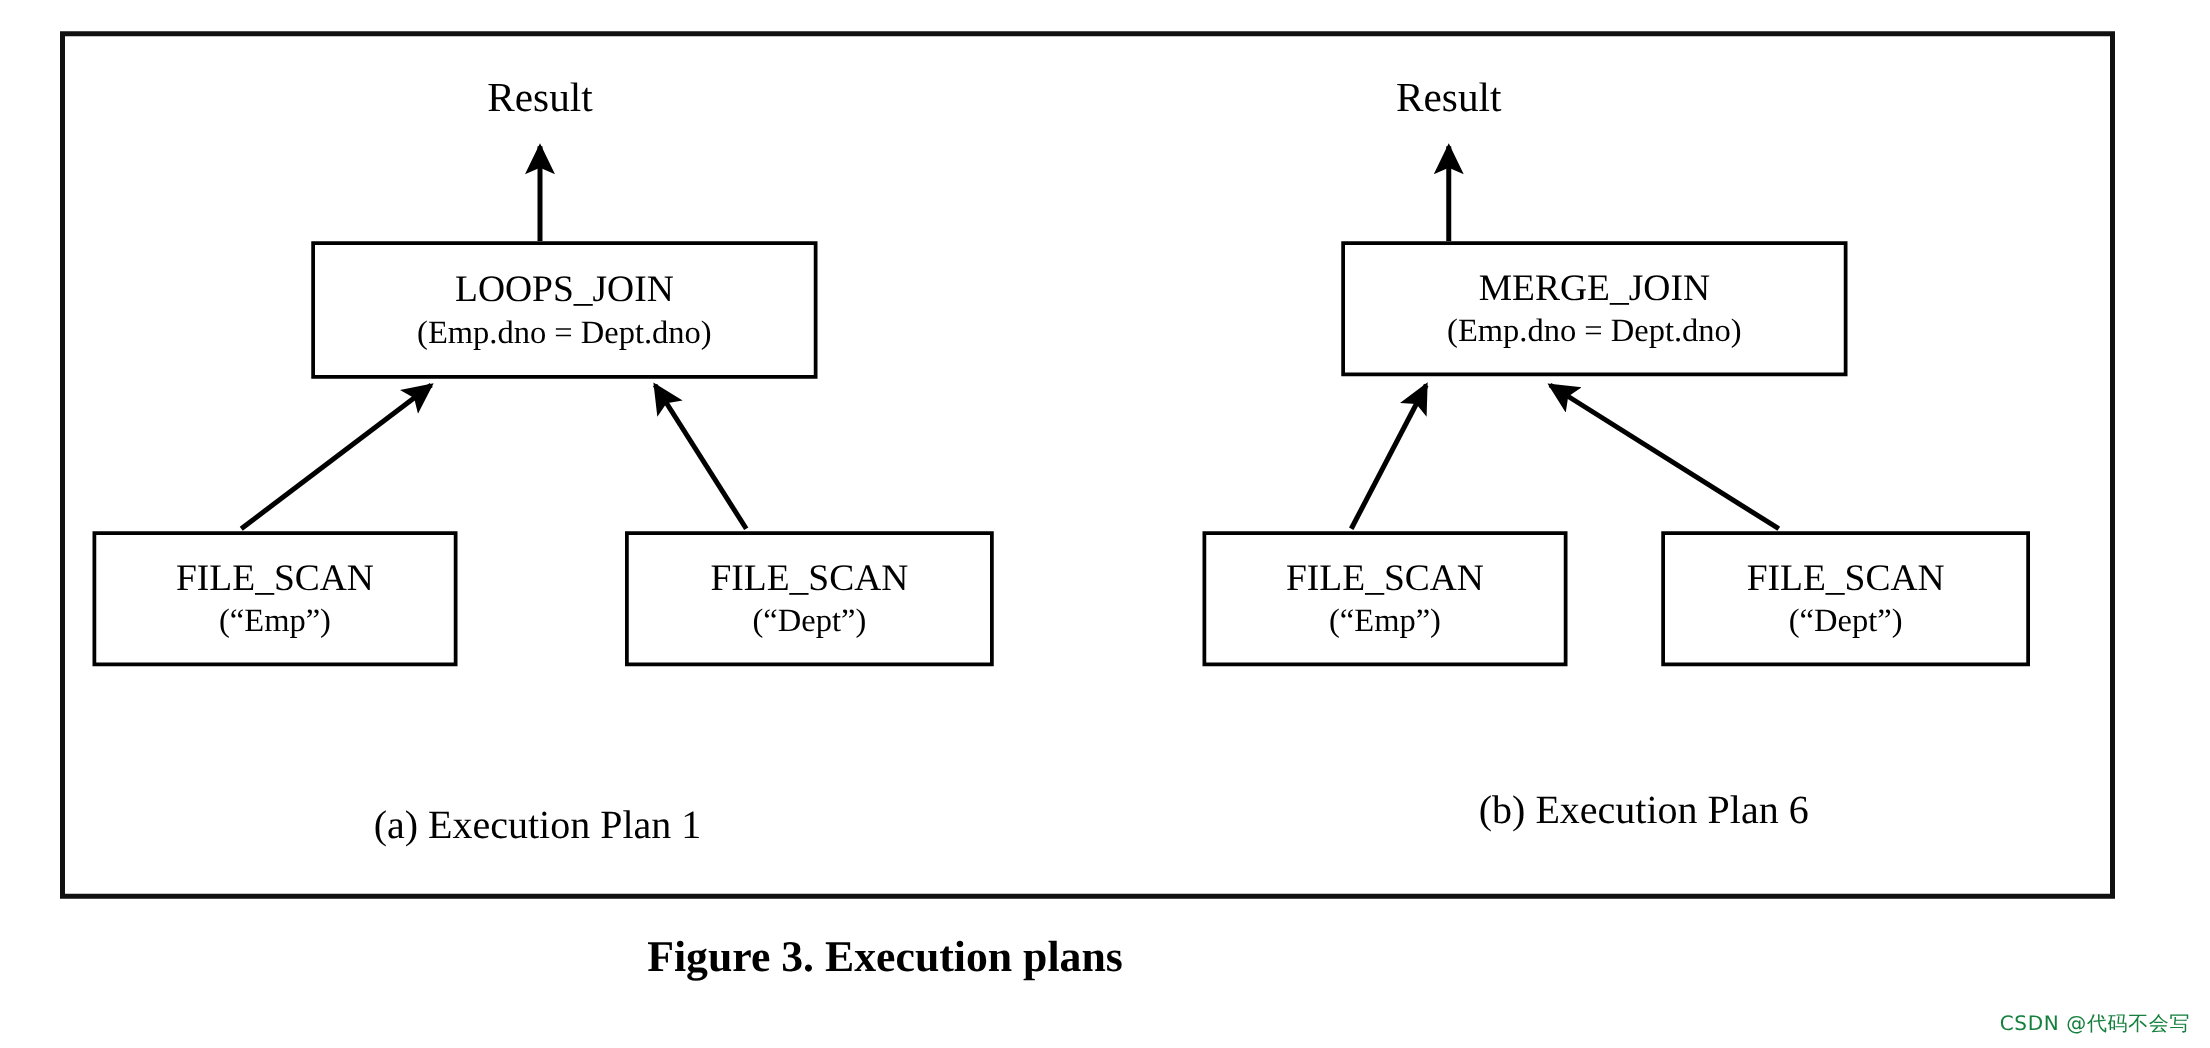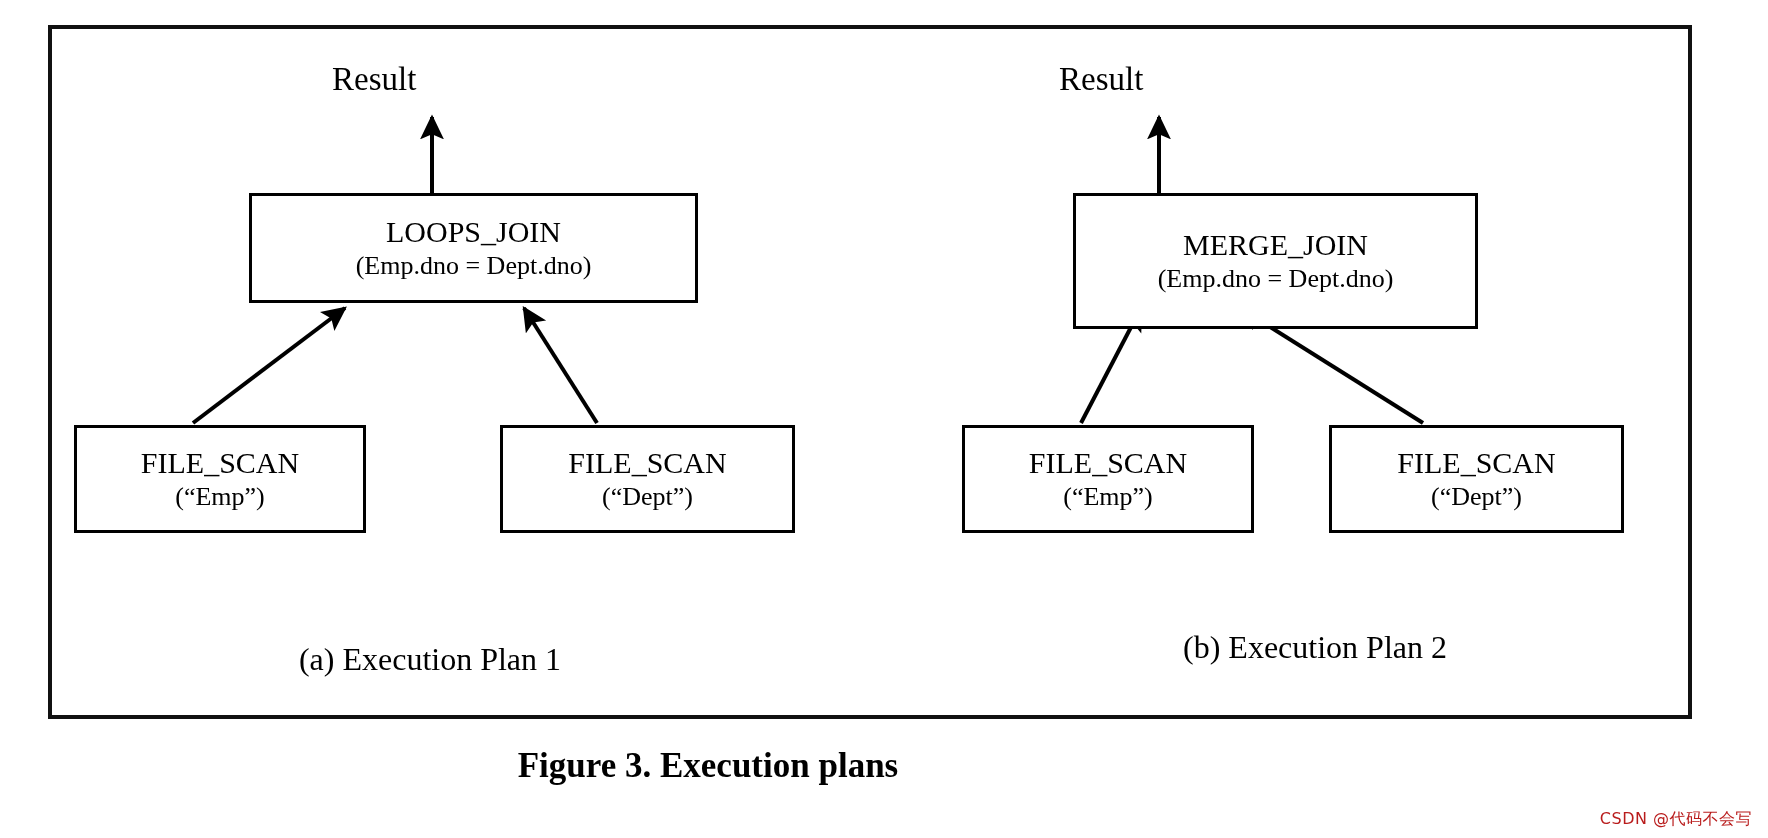--- a/index.html
+++ b/index.html
@@ -46,20 +46,21 @@
   }
   #plan-panel-a { left: 48px;  width: 822px; }
   #plan-panel-b { left: 870px; width: 822px; }
 
   
   .result-label {
     position: absolute;
     font-size: 33px;
     line-height: 1;
     white-space: nowrap;
+    text-align: center;
   }
   #result-label-a { left: 332px; top: 63px; width: 200px; }
   #result-label-b { left: 1059px; top: 63px; width: 200px; }
 
   
   .node-box {
     position: absolute;
     border: 3px solid #000000;
     box-sizing: border-box;
     background: #ffffff;
@@ -74,26 +75,26 @@
     white-space: nowrap;
   }
   .node-sub {
     font-size: 26px;
     line-height: 1.14;
     white-space: nowrap;
     margin-top: 2px;
   }
 
   
-  #join-box-a      { left: 249px; top: 193px; width: 449px; height: 110px; }
+  #join-box-a      { left: 249px; top: 193px; width: 405px; height: 110px; }
   #scan-box-a-emp  { left: 74px;  top: 425px; width: 292px; height: 108px; }
   #scan-box-a-dept { left: 500px; top: 425px; width: 295px; height: 108px; }
 
   
-  #join-box-b      { left: 1073px; top: 193px; width: 405px; height: 136px; }
+  #join-box-b      { left: 1073px; top: 193px; width: 405px; height: 108px; }
   #scan-box-b-emp  { left: 962px;  top: 425px; width: 292px; height: 108px; }
   #scan-box-b-dept { left: 1329px; top: 425px; width: 295px; height: 108px; }
 
   
   .plan-caption {
     position: absolute;
     font-size: 32px;
     line-height: 1;
     white-space: nowrap;
     text-align: center;
@@ -114,21 +115,21 @@
     white-space: nowrap;
   }
 
   
   #watermark {
     position: absolute;
     right: 16px;
     bottom: 8px;
     font-family: "DejaVu Sans", "Liberation Sans", sans-serif;
     font-size: 16px;
-    color: #b91c1c;
+    color: #15803d;
     letter-spacing: 0.5px;
     white-space: nowrap;
   }
 </style>
 </head>
 <body>
 
 <div id="figure-frame"></div>
 
 <svg id="arrow-layer" viewBox="0 0 1768 838" width="1768" height="838" xmlns="http://www.w3.org/2000/svg">
@@ -184,17 +185,17 @@
 <div class="node-box" id="scan-box-b-emp">
   <div class="node-title">FILE_SCAN</div>
   <div class="node-sub">(“Emp”)</div>
 </div>
 
 <div class="node-box" id="scan-box-b-dept">
   <div class="node-title">FILE_SCAN</div>
   <div class="node-sub">(“Dept”)</div>
 </div>
 
-<div class="plan-caption" id="caption-b">(b) Execution Plan 2</div>
+<div class="plan-caption" id="caption-b">(b) Execution Plan 6</div>
 
 <div id="figure-title">Figure 3. Execution plans</div>
 
 <div id="watermark">CSDN @代码不会写</div>
 
 </body></html>

